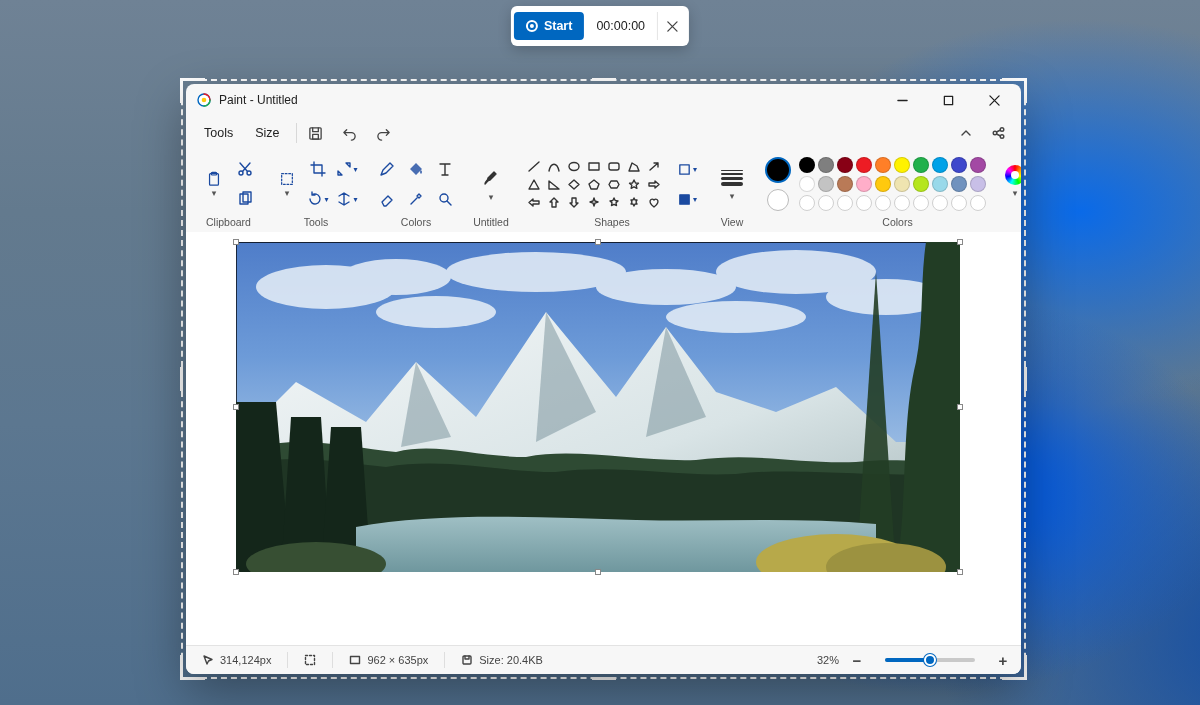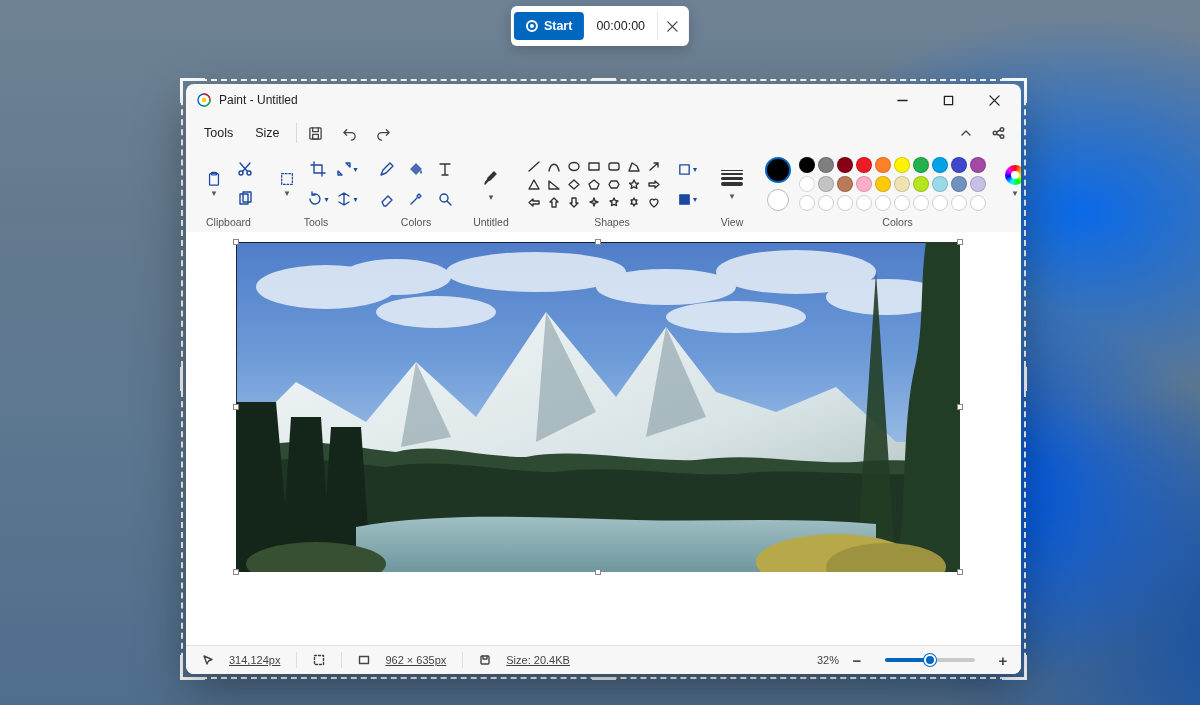--- a/index.html
+++ b/index.html
@@ -114,21 +114,21 @@
     position:absolute;left:50px;top:10px;width:724px;height:330px;
     background:#e9eef2;
   }
   .ab-handle{position:absolute;width:6px;height:6px;background:#fff;border:1px solid #888;box-sizing:border-box;}
 
   
   .paint-svg{width:100%;height:100%;display:block;}
 
   
   .status{display:flex;align-items:center;height:28px;border-top:1px solid #e3e3e3;background:#f7f7f7;font-size:11px;color:#444;padding:0 8px;gap:8px;}
-  .status .cell{display:flex;align-items:center;gap:15px;padding:0 8px;text-decoration:underline;}
+  .status .cell{display:flex;align-items:center;gap:6px;padding:0 8px;}
   .status .sep{width:1px;height:16px;background:#dedede;}
   .status .spacer{flex:1;}
   .zoom-slider{position:relative;width:90px;height:4px;background:#c9c9c9;border-radius:2px;margin:0 10px;}
   .zoom-slider .filled{position:absolute;left:0;top:0;bottom:0;width:50%;background:#0067c0;border-radius:2px;}
   .zoom-slider .thumb{position:absolute;left:50%;top:50%;transform:translate(-50%,-50%);width:12px;height:12px;border-radius:50%;background:#0067c0;border:2px solid #fff;box-shadow:0 0 0 1px #0067c0;box-sizing:border-box;}
   .zbtn{width:20px;height:20px;display:flex;align-items:center;justify-content:center;color:#444;font-size:15px;font-weight:600;}
 
   svg{stroke:currentColor;fill:none;stroke-width:1.4;stroke-linecap:round;stroke-linejoin:round;}
 </style>
 </head>

